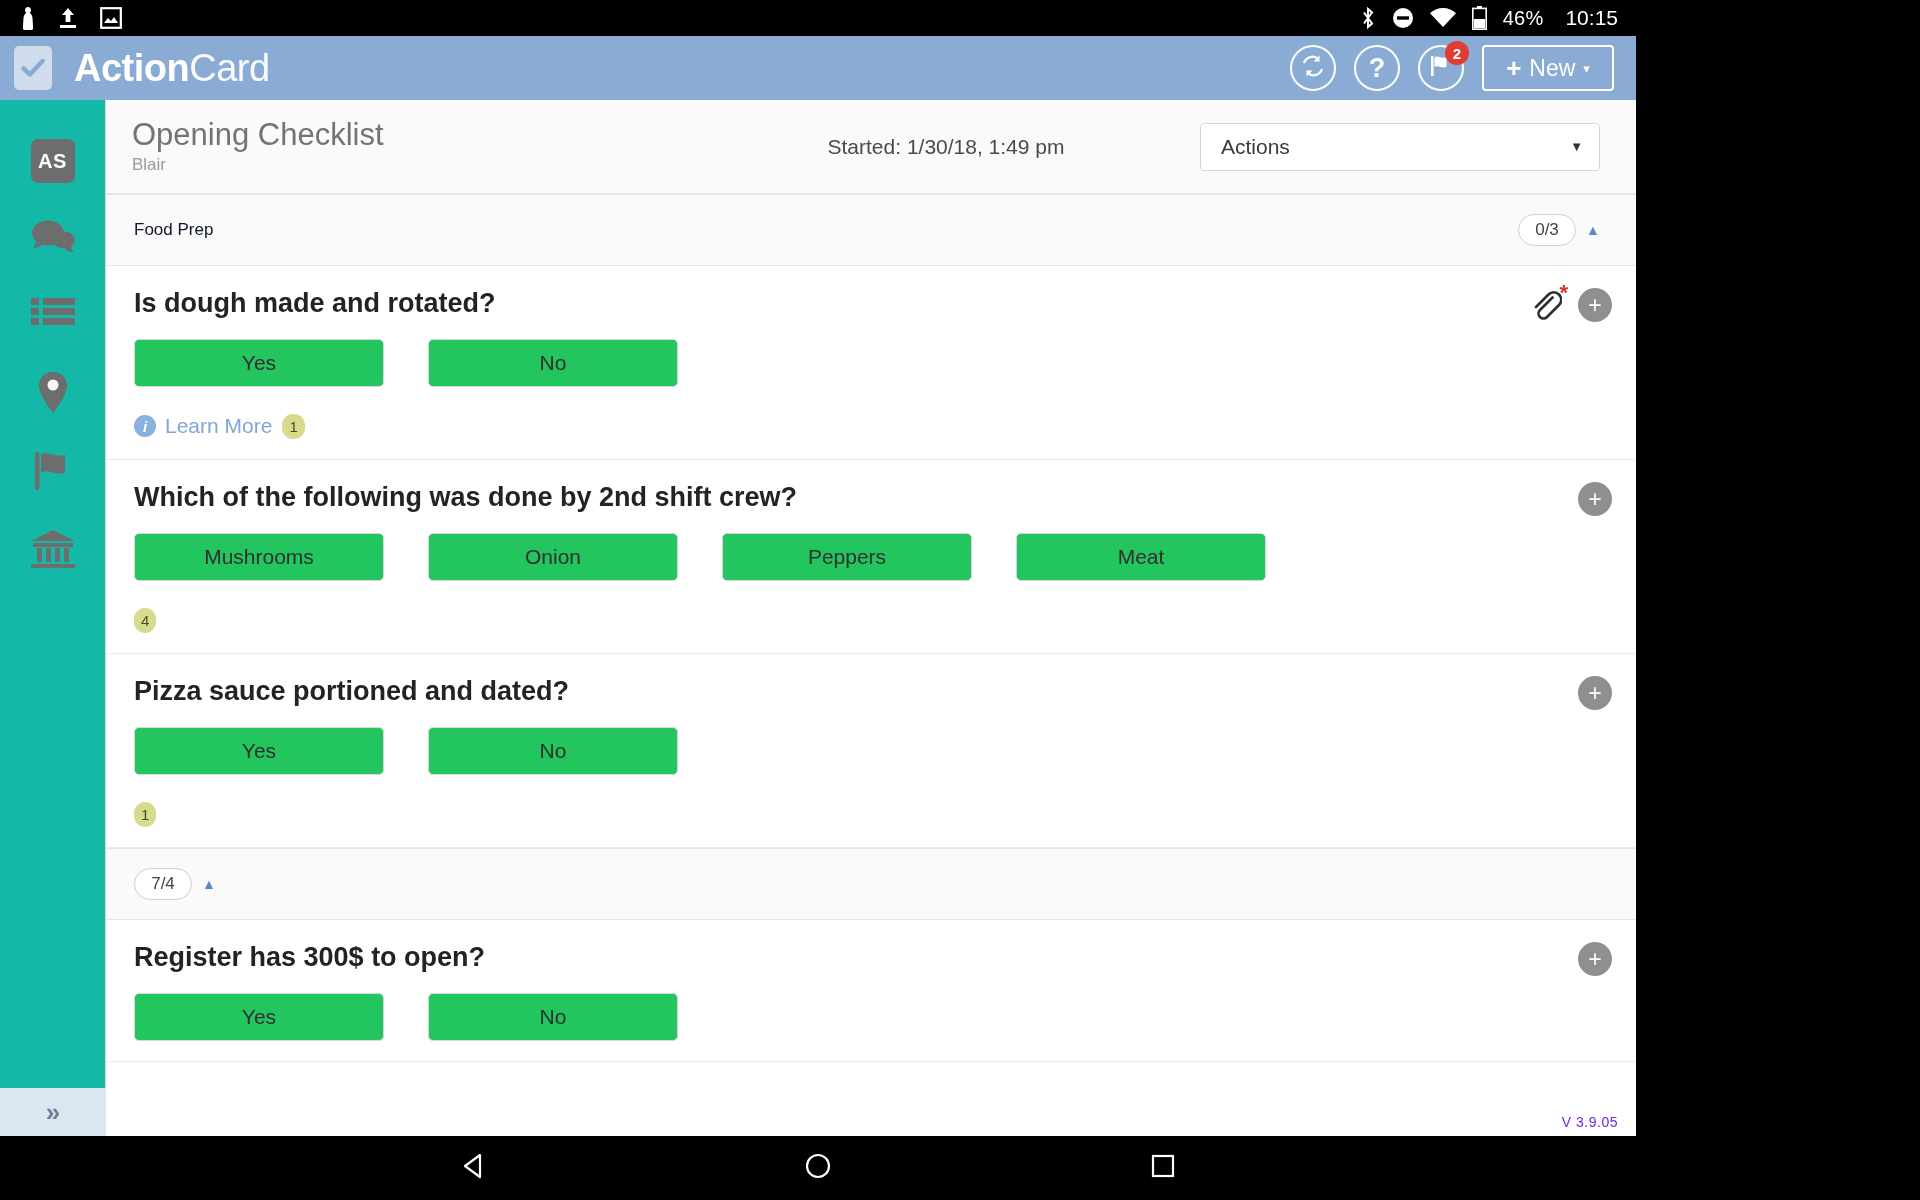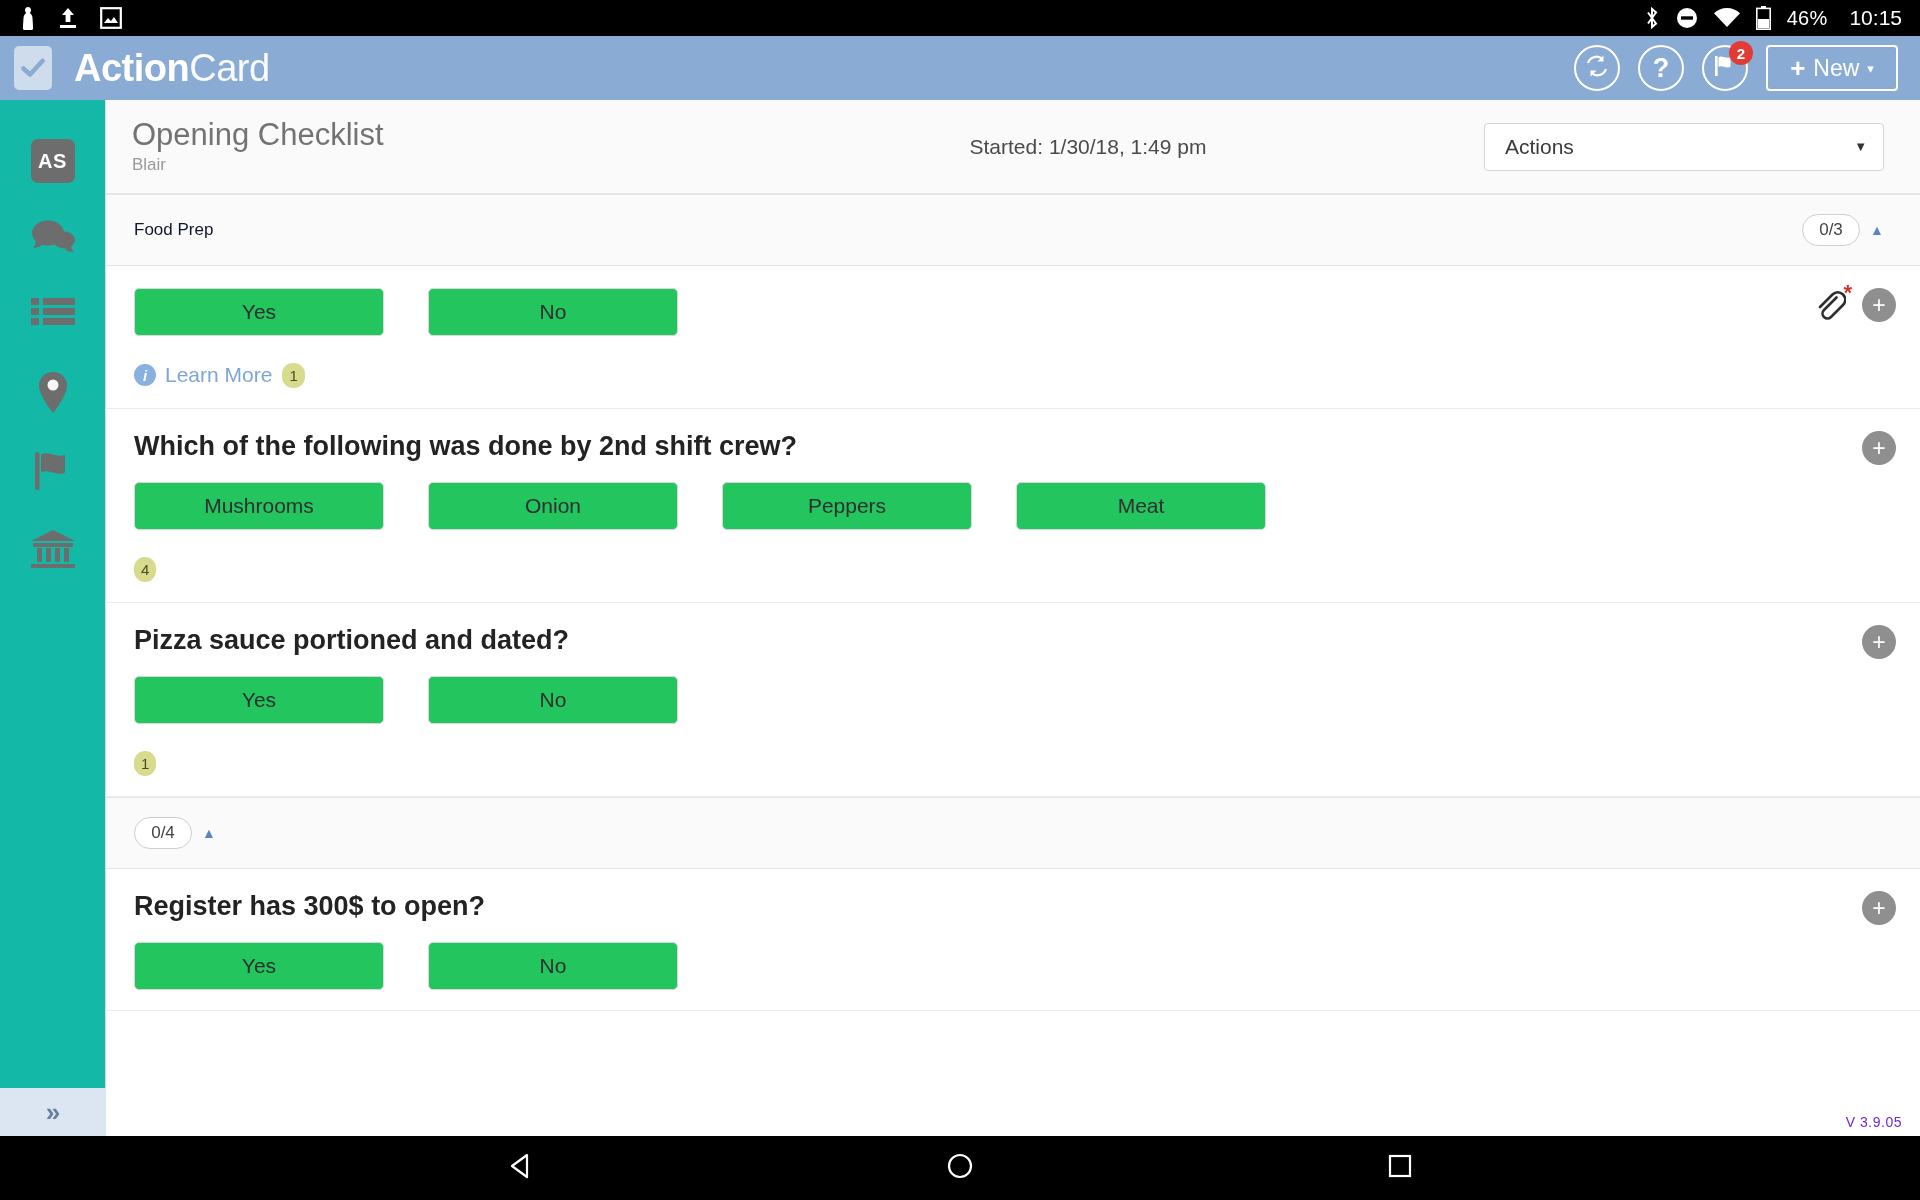--- a/index.html
+++ b/index.html
@@ -3,21 +3,21 @@
 <meta charset="utf-8">
 <title>ActionCard - Opening Checklist</title>
 <style>
   * { box-sizing: border-box; margin: 0; padding: 0; }
   html, body {
     width: 1920px; height: 1200px;
     overflow: hidden;
     font-family: "Liberation Sans", sans-serif;
     background: #000;
   }
-  #app { position: relative; width: 1920px; height: 1200px; display: flex; flex-direction: column; }
+  #app { position: relative; width: 1636px; height: 1200px; display: flex; flex-direction: column; }
 
   
   .status-bar {
     height: 36px; background: #000; color: #fff;
     display: flex; align-items: center; justify-content: space-between;
     padding: 0 18px 0 20px; flex: 0 0 36px;
   }
   .status-left { display: flex; align-items: center; gap: 22px; }
   .status-right { display: flex; align-items: center; gap: 16px; }
   .sb-icon { display: inline-flex; align-items: center; justify-content: center; }
@@ -340,20 +340,21 @@
 
       <div class="scroll-area">
 
         <div class="section-head">
           <span class="section-title">Food Prep</span>
           <span class="count-pill">0/3</span>
           <span class="collapse-caret">▲</span>
         </div>
 
         <div class="question">
+          <div class="q-text">Is dough made and rotated?</div>
           <div class="opt-row">
             <div class="opt-btn">Yes</div>
             <div class="opt-btn">No</div>
           </div>
           <div class="q-footer">
             <div class="learn-more">
               <span class="info-dot">i</span>
               <span>Learn More</span>
             </div>
             <span class="olive-badge">1</span>
@@ -395,21 +396,21 @@
           </div>
           <div class="q-footer">
             <span class="olive-badge">1</span>
           </div>
           <div class="q-tools">
             <div class="add-circle">+</div>
           </div>
         </div>
 
         <div class="section-head">
-          <span class="count-pill">0/4</span>
+          <span class="count-pill">7/4</span>
           <span class="collapse-caret">▲</span>
         </div>
 
         <div class="question">
           <div class="q-text">Register has 300$ to open?</div>
           <div class="opt-row">
             <div class="opt-btn">Yes</div>
             <div class="opt-btn">No</div>
           </div>
           <div class="q-tools">

